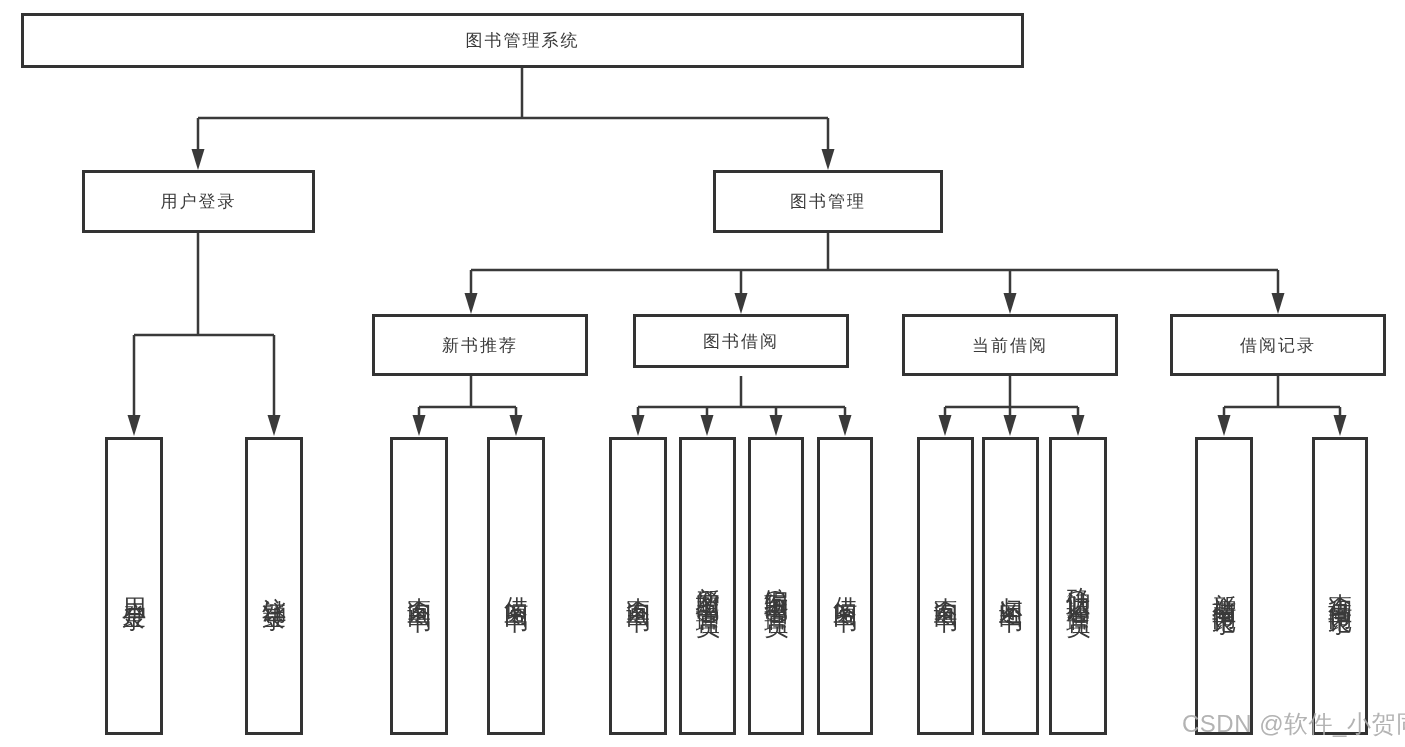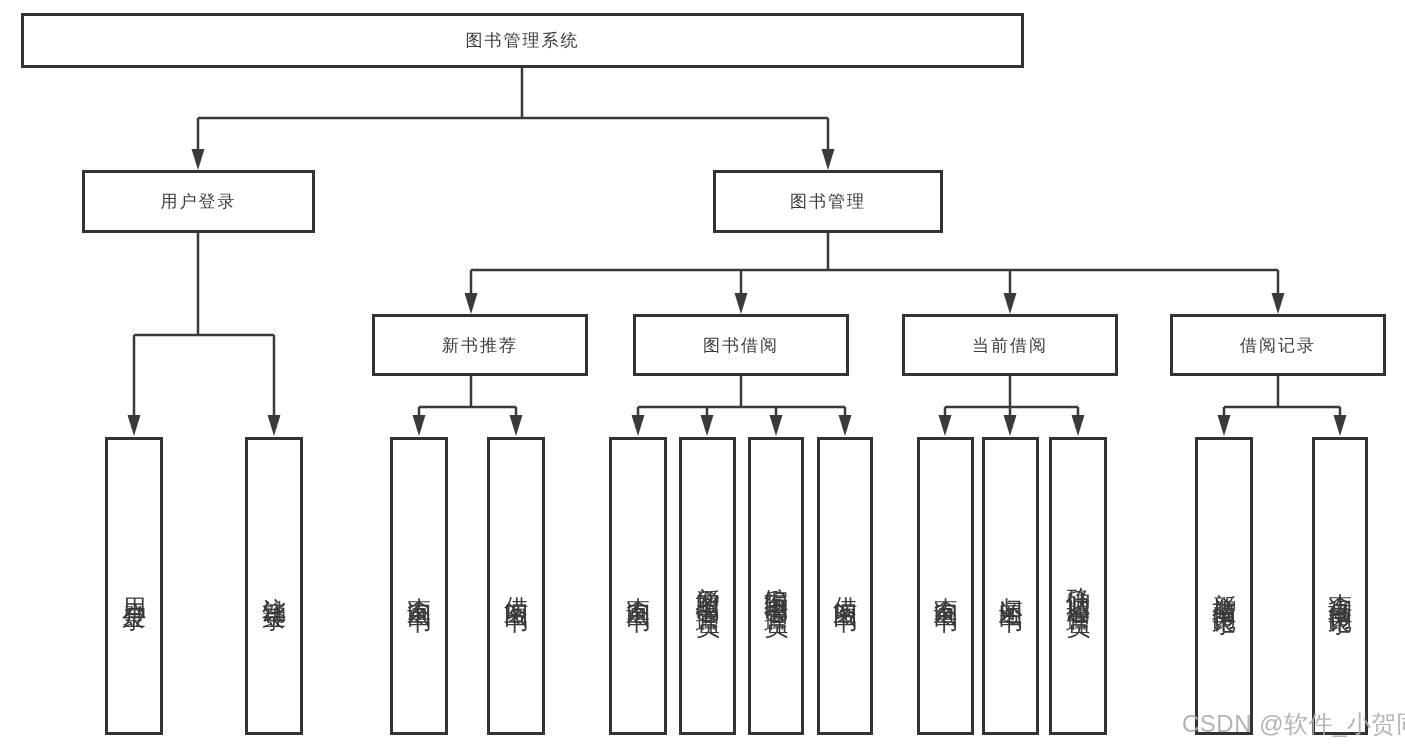--- a/index.html
+++ b/index.html
@@ -99,21 +99,21 @@
   <div class="node h" style="left:82px;top:170px;width:233px;height:63px">
     <span>用户登录</span>
   </div>
   <div class="node h" style="left:713px;top:170px;width:230px;height:63px">
     <span>图书管理</span>
   </div>
 
   <div class="node h" style="left:372px;top:314px;width:216px;height:62px">
     <span>新书推荐</span>
   </div>
-  <div class="node h" style="left:633px;top:314px;width:216px;height:62px">
+  <div class="node h" style="left:633px;top:314px;width:216px;height:54px">
     <span>图书借阅</span>
   </div>
   <div class="node h" style="left:902px;top:314px;width:216px;height:62px">
     <span>当前借阅</span>
   </div>
   <div class="node h" style="left:1170px;top:314px;width:216px;height:62px">
     <span>借阅记录</span>
   </div>
 
   <div class="node v" style="left:105px;top:437px;width:58px;height:298px">

